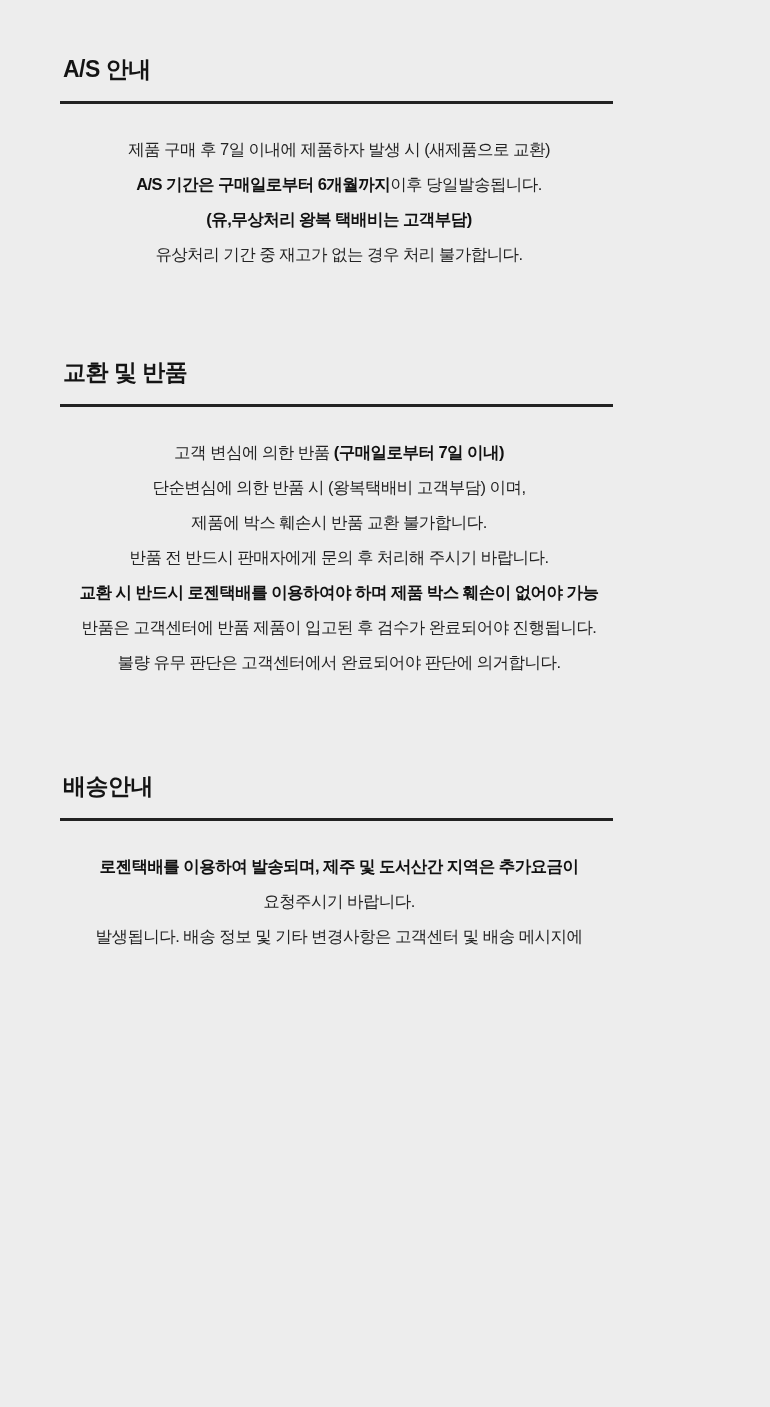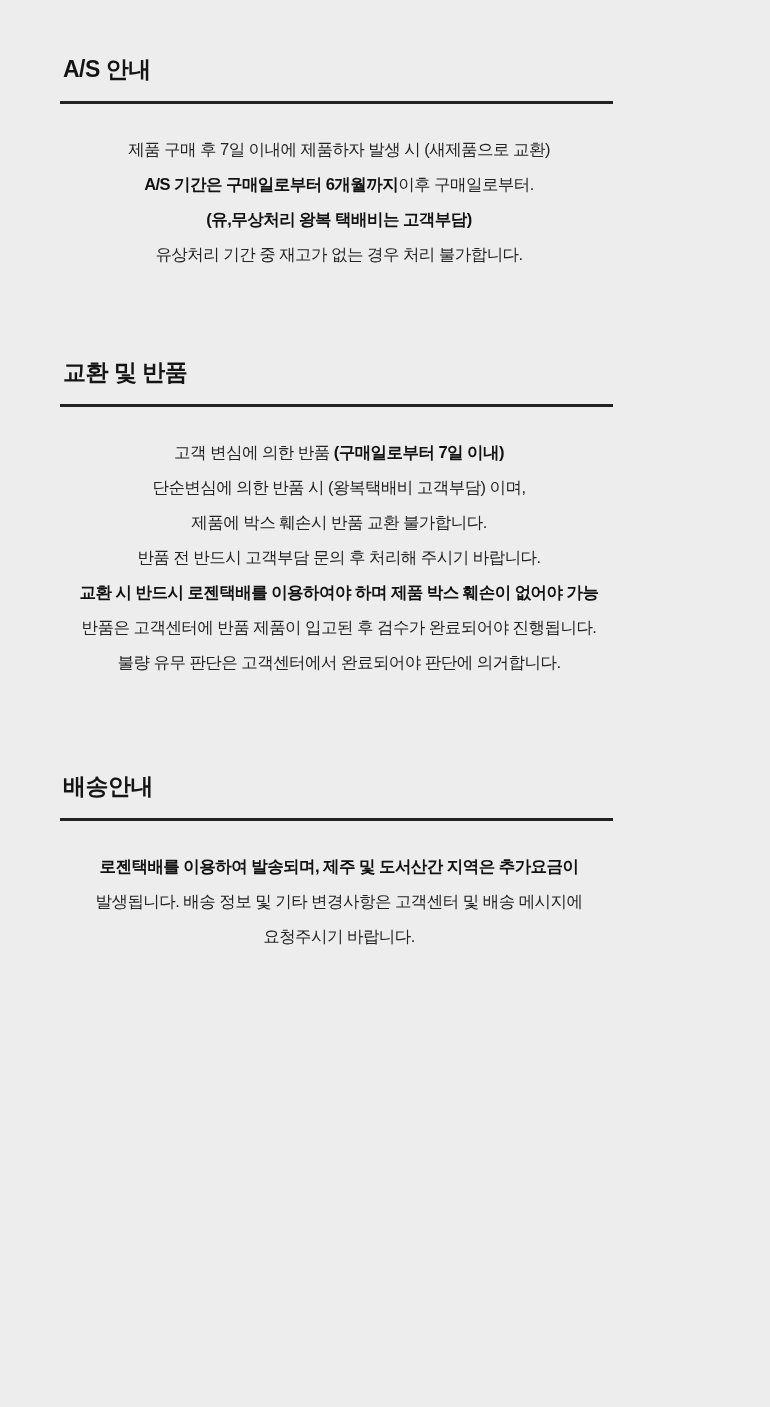--- a/index.html
+++ b/index.html
@@ -63,48 +63,48 @@
 </head>
 <body>
 
 <div class="page">
 
   <div class="section">
     <h2 class="section-heading">A/S 안내</h2>
     <div class="section-rule"></div>
     <div class="lines">
       <div class="line">제품 구매 후 7일 이내에 제품하자 발생 시 (새제품으로 교환)</div>
-      <div class="line mixed"><span class="b">A/S 기간은 구매일로부터 6개월까지</span><span class="n">이후 구매일로부터.</span></div>
+      <div class="line mixed"><span class="b">A/S 기간은 구매일로부터 6개월까지</span><span class="n">이후 당일발송됩니다.</span></div>
       <div class="line bold">(유,무상처리 왕복 택배비는 고객부담)</div>
       <div class="line">유상처리 기간 중 재고가 없는 경우 처리 불가합니다.</div>
     </div>
   </div>
 
   <div class="spacer-as"></div>
 
   <div class="section">
     <h2 class="section-heading">교환 및 반품</h2>
     <div class="section-rule"></div>
     <div class="lines">
       <div class="line mixed"><span class="n">고객 변심에 의한 반품 </span><span class="b">(구매일로부터 7일 이내)</span></div>
       <div class="line">단순변심에 의한 반품 시 (왕복택배비 고객부담) 이며,</div>
       <div class="line">제품에 박스 훼손시 반품 교환 불가합니다.</div>
-      <div class="line">반품 전 반드시 고객부담 문의 후 처리해 주시기 바랍니다.</div>
+      <div class="line">반품 전 반드시 판매자에게 문의 후 처리해 주시기 바랍니다.</div>
       <div class="line bold">교환 시 반드시 로젠택배를 이용하여야 하며 제품 박스 훼손이 없어야 가능</div>
       <div class="line">반품은 고객센터에 반품 제품이 입고된 후 검수가 완료되어야 진행됩니다.</div>
       <div class="line">불량 유무 판단은 고객센터에서 완료되어야 판단에 의거합니다.</div>
     </div>
   </div>
 
   <div class="spacer-ex"></div>
 
   <div class="section delivery">
     <h2 class="section-heading">배송안내</h2>
     <div class="section-rule"></div>
     <div class="lines">
       <div class="line">로젠택배를 이용하여 발송되며, 제주 및 도서산간 지역은 추가요금이</div>
+      <div class="line">요청주시기 바랍니다.</div>
       <div class="line">발생됩니다. 배송 정보 및 기타 변경사항은 고객센터 및 배송 메시지에</div>
-      <div class="line">요청주시기 바랍니다.</div>
     </div>
   </div>
 
   <div class="tail-space"></div>
 </div>
 
 </body></html>

